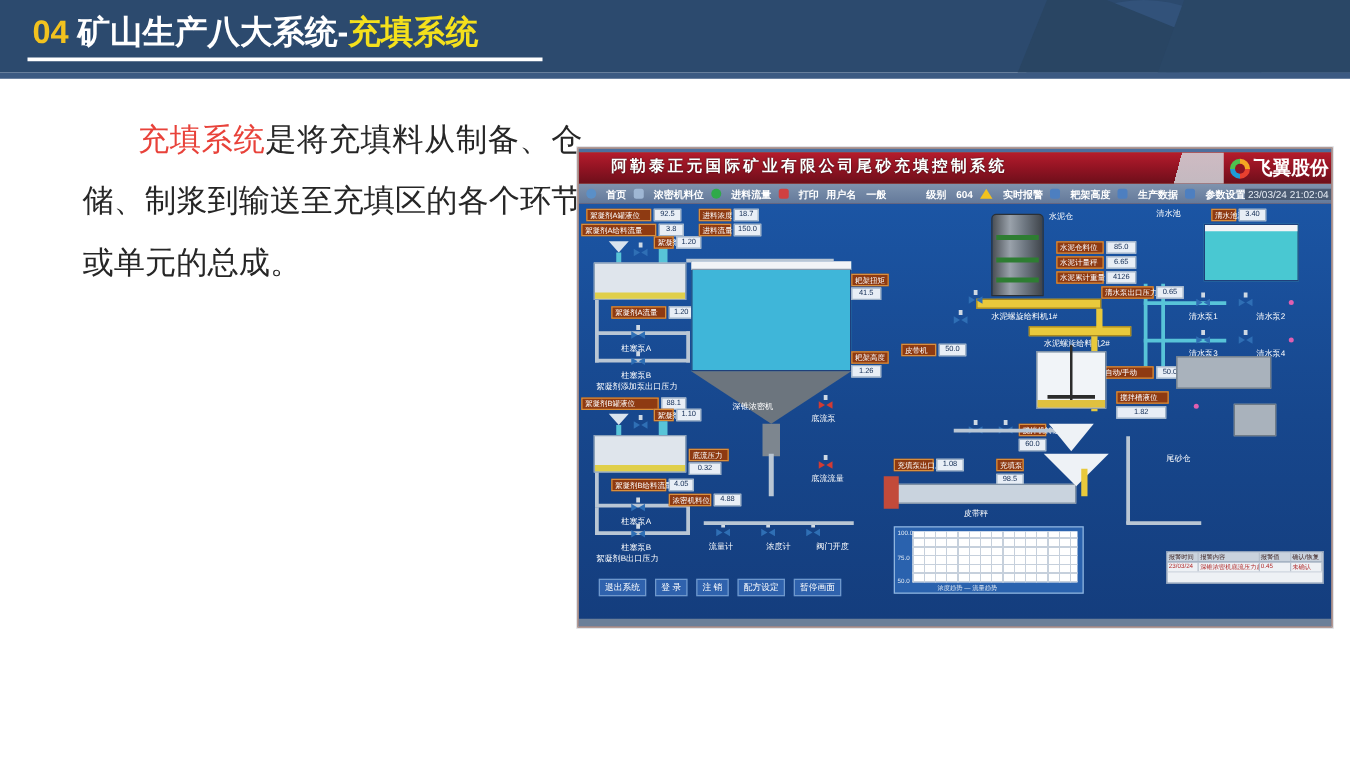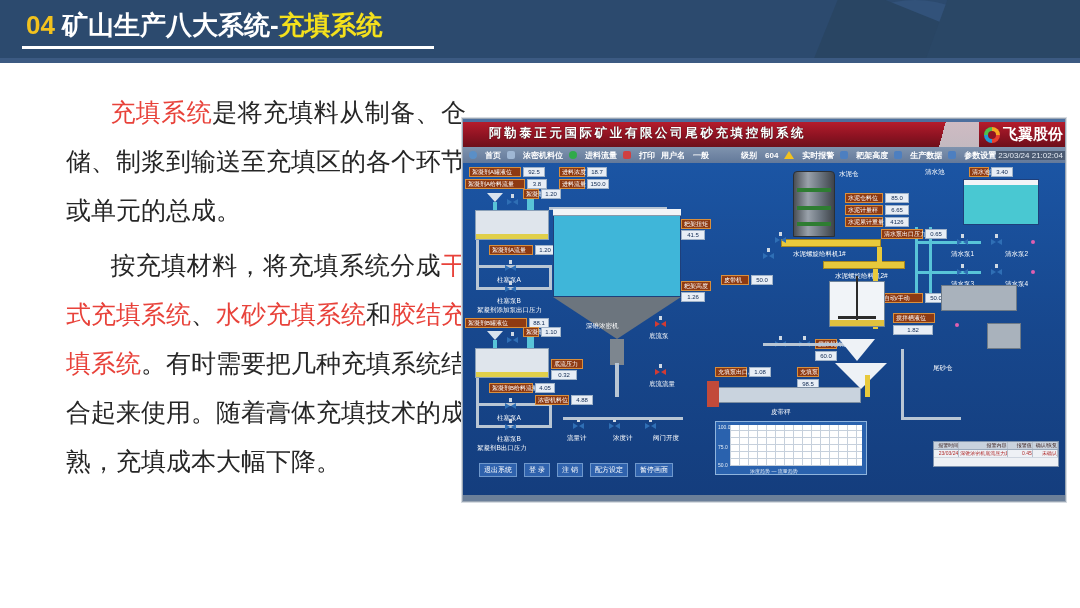--- a/index.html
+++ b/index.html
@@ -50,21 +50,20 @@
   .body-text p{margin:0;}
   .para2{margin-top:6px !important;}
   .indent{display:inline-block;width:44px;}
   .hl{color:#e8423a;}
   
   .hmi{
     position:absolute;left:462px;top:118px;width:602px;height:382px;
     background:#c2410c;border:1px solid #9aa6b4;
     box-shadow:0 0 0 1px #d7dce2;overflow:hidden;
     font-family:"Liberation Sans","DejaVu Sans",sans-serif;
-    text-align:right;
   }
   .hmi-topstrip{position:absolute;left:0;top:0;width:100%;height:3px;
     background:#4d6f9e;}
   
   .hmi-title{
     position:absolute;left:0;top:3px;width:100%;height:25px;
     background:linear-gradient(180deg,#b51c2c 0%,#8e1322 55%,#6d0f1a 100%);
     overflow:hidden;
   }
   .hmi-title-text{
@@ -203,23 +202,20 @@
     <span class="num03">04</span><span class="t-white">矿山生产八大系统-</span><span class="t-yellow">充填系统</span>
   </div>
   <div class="banner-underline"></div>
 </div>
 <div class="banner-bottombar"></div>
 
 <div class="body-text">
   <p>
     <span class="indent"></span><span class="hl">充填系统</span><span>是将充填料从制备、仓储、制浆到输送至充填区的各个环节或单元的总成。</span>
   </p>
-  <p class="para2">
-    <span class="indent"></span><span>按充填材料，将充填系统分成</span><span class="hl">干式充填系统</span><span>、</span><span class="hl">水砂充填系统</span><span>和</span><span class="hl">胶结充填系统</span><span>。有时需要把几种充填系统结合起来使用。随着膏体充填技术的成熟，充填成本大幅下降。</span>
-  </p>
 </div>
 
 <div class="hmi">
   <div class="hmi-topstrip"></div>
 
   <div class="hmi-title">
     <div class="hmi-title-slash"></div>
     <div class="hmi-title-text">阿勒泰正元国际矿业有限公司尾砂充填控制系统</div>
     <div class="hmi-logo-wrap">
       <span class="hmi-logo-mark"></span>

